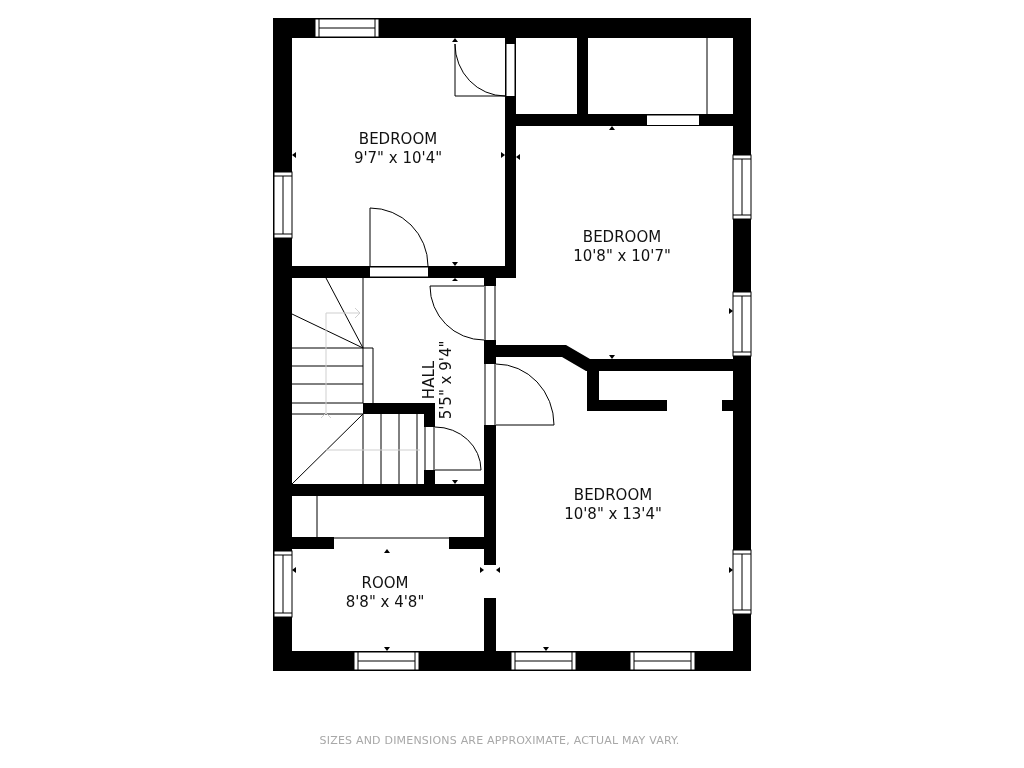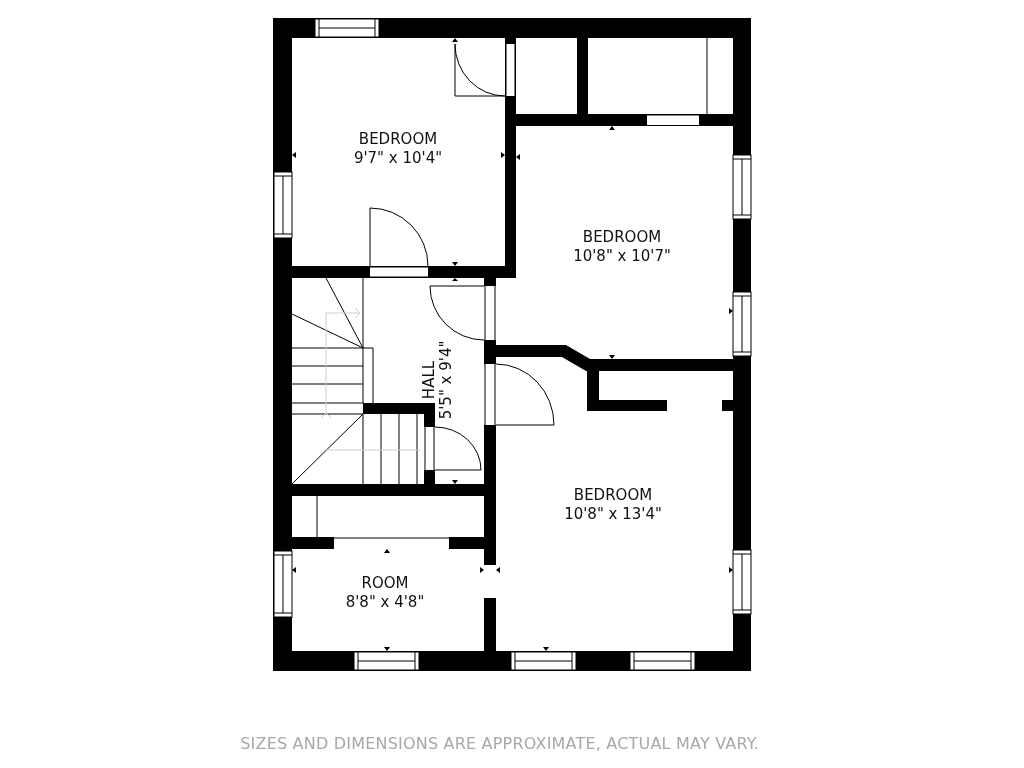--- a/index.html
+++ b/index.html
@@ -6,21 +6,21 @@
   body { width: 1024px; height: 768px; position: relative; overflow: hidden; font-family: "DejaVu Sans", sans-serif; }
   #plan { position: absolute; left: 0; top: 0; width: 1024px; height: 768px; }
   .wall { fill: #000000; }
   .win-frame { fill: #ffffff; stroke: #000000; stroke-width: 1; }
   .win-line { stroke: #000000; stroke-width: 1; fill: none; }
   .door-swing { fill: none; stroke: #000000; stroke-width: 1; }
   .stair { stroke: #000000; stroke-width: 1; fill: none; }
   .stair-faint { stroke: #cfcfcf; stroke-width: 1; fill: none; }
   .tick { fill: #000000; }
   .room-label { font-family: "DejaVu Sans", sans-serif; font-size: 15px; fill: #111111; text-anchor: middle; }
-  .footer { position: absolute; left: 0; width: 999px; top: 734px; text-align: center; font-family: "DejaVu Sans", sans-serif; font-size: 16px; color: #a8a8a8; letter-spacing: 0.2px; }
+  .footer { position: absolute; left: 0; width: 999px; top: 734px; text-align: center; font-family: "DejaVu Sans", sans-serif; font-size: 11px; color: #a8a8a8; letter-spacing: 0.2px; }
 </style>
 </head>
 <body>
 
 <svg id="plan" viewBox="0 0 1024 768" xmlns="http://www.w3.org/2000/svg">
 
   <g>
     <rect class="wall" x="273" y="18" width="478" height="20"></rect>
     <rect class="wall" x="273" y="651" width="478" height="20"></rect>
     <rect class="wall" x="273" y="18" width="19" height="653"></rect>

